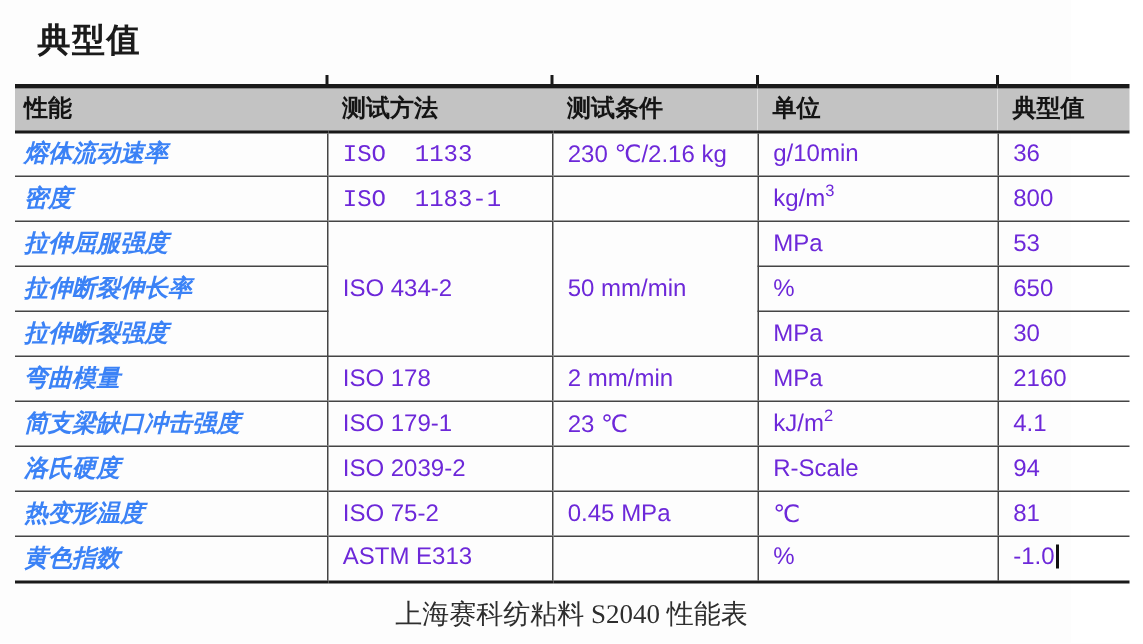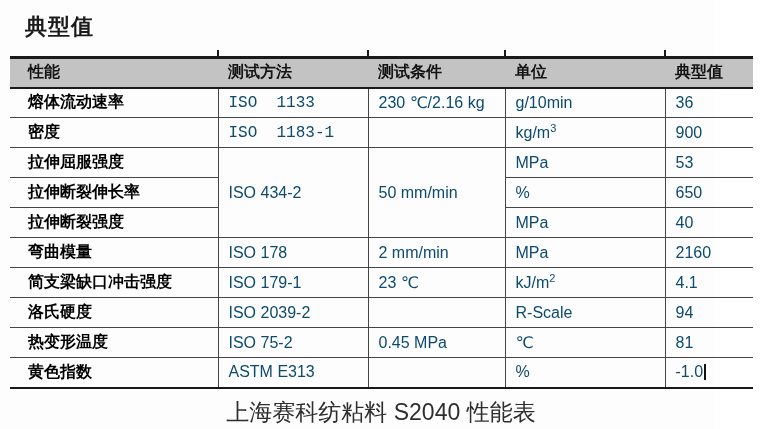--- a/index.html
+++ b/index.html
@@ -44,43 +44,43 @@
     background: var(--header-bg, #c3c3c3);
     border-top: 3px solid var(--border-heavy, #1a1a1a);
     border-bottom: 2px solid var(--border-heavy, #1a1a1a);
     font-weight: 700;
     color: #141414;
   }
   .spec tbody td { border-bottom: 1px solid var(--border-light, #454545); }
   .spec tbody tr:last-child td { border-bottom: 2px solid var(--border-heavy, #1a1a1a); }
   .spec td.c1, .spec td.c2, .spec td.c3, .spec td.c4 { border-left: 1px solid var(--border-light, #454545); }
   .spec .prop, .spec th { font-weight: 700; }
-  .spec .prop { color: #000000; }
-  .spec td { color: #0c4a6e; }
-  .spec th.p0, .spec td.c0 { padding-left: 18px; }
+  .spec .prop { color: #3b82f6; font-style: italic; }
+  .spec td { color: #6d28d9; }
+  .spec th.p0, .spec td.c0 { padding-left: 6px; }
   .spec td.mono { font-family: "Liberation Mono", "DejaVu Sans Mono", monospace; white-space: pre; font-size: 16px; }
   .spec sup { font-size: 11px; line-height: 0; vertical-align: super; }
   .caret {
     display: inline-block;
     width: 2px; height: 16px;
     background: #111;
     margin-left: 1px;
     vertical-align: -3px;
   }
   .tick {
     position: absolute;
     top: 50px; width: 2px; height: 7px;
     background: var(--border-heavy, #1a1a1a);
   }
   .caption {
     position: absolute;
     left: 0; top: 397px; width: 762px;
     text-align: center;
-    font-family: Liberation Sans, sans-serif;
-    font-size: 23px;
+    font-family: Liberation Serif, serif;
+    font-size: 18px;
     color: #2e2e2e;
   }
 </style>
 </head>
 <body>
 
 <div class="page">
 
   <div class="page-title">典型值</div>
 
@@ -112,38 +112,38 @@
           <td class="c1 mono" rowspan="1">ISO  1133</td>
           <td class="c2" rowspan="1">230 ℃/2.16 kg</td>
           <td class="c3">g/10min</td>
           <td class="c4">36</td>
         </tr>
         <tr>
           <td class="c0 prop">密度</td>
           <td class="c1 mono" rowspan="1">ISO  1183-1</td>
           <td class="c2" rowspan="1"></td>
           <td class="c3">kg/m<sup>3</sup></td>
-          <td class="c4">900</td>
+          <td class="c4">800</td>
         </tr>
         <tr>
           <td class="c0 prop">拉伸屈服强度</td>
           <td class="c1" rowspan="3">ISO 434-2</td>
           <td class="c2" rowspan="3">50 mm/min</td>
           <td class="c3">MPa</td>
           <td class="c4">53</td>
         </tr>
         <tr>
           <td class="c0 prop">拉伸断裂伸长率</td>
           <td class="c3">%</td>
           <td class="c4">650</td>
         </tr>
         <tr>
           <td class="c0 prop">拉伸断裂强度</td>
           <td class="c3">MPa</td>
-          <td class="c4">40</td>
+          <td class="c4">30</td>
         </tr>
         <tr>
           <td class="c0 prop">弯曲模量</td>
           <td class="c1" rowspan="1">ISO 178</td>
           <td class="c2" rowspan="1">2 mm/min</td>
           <td class="c3">MPa</td>
           <td class="c4">2160</td>
         </tr>
         <tr>
           <td class="c0 prop">简支梁缺口冲击强度</td>

